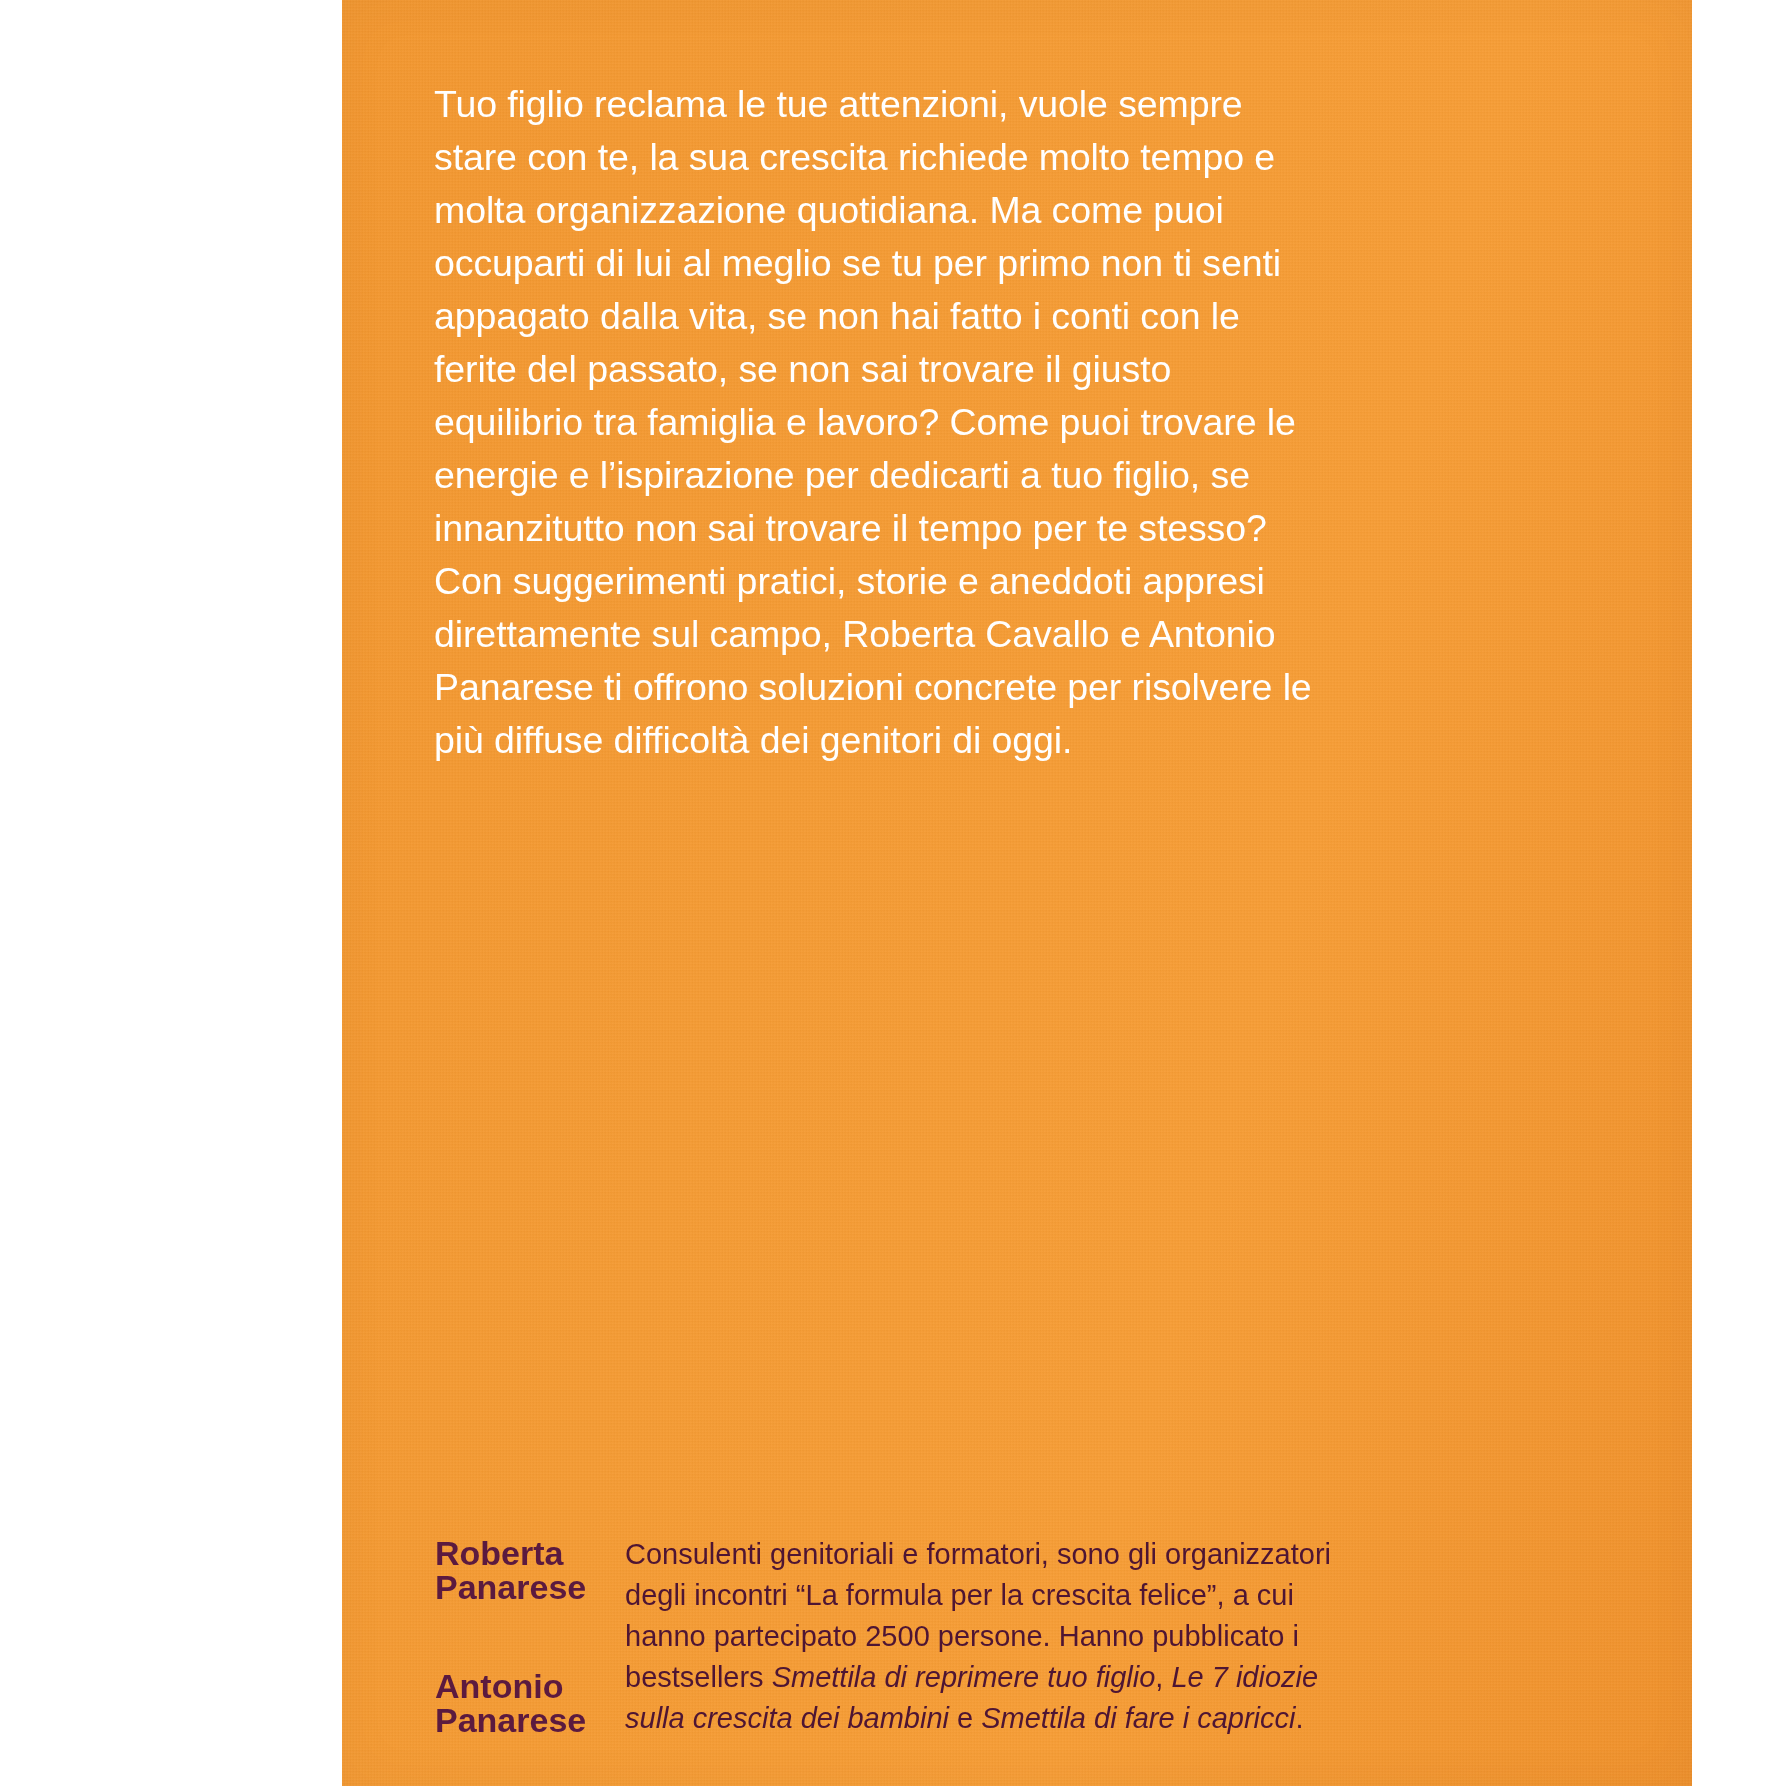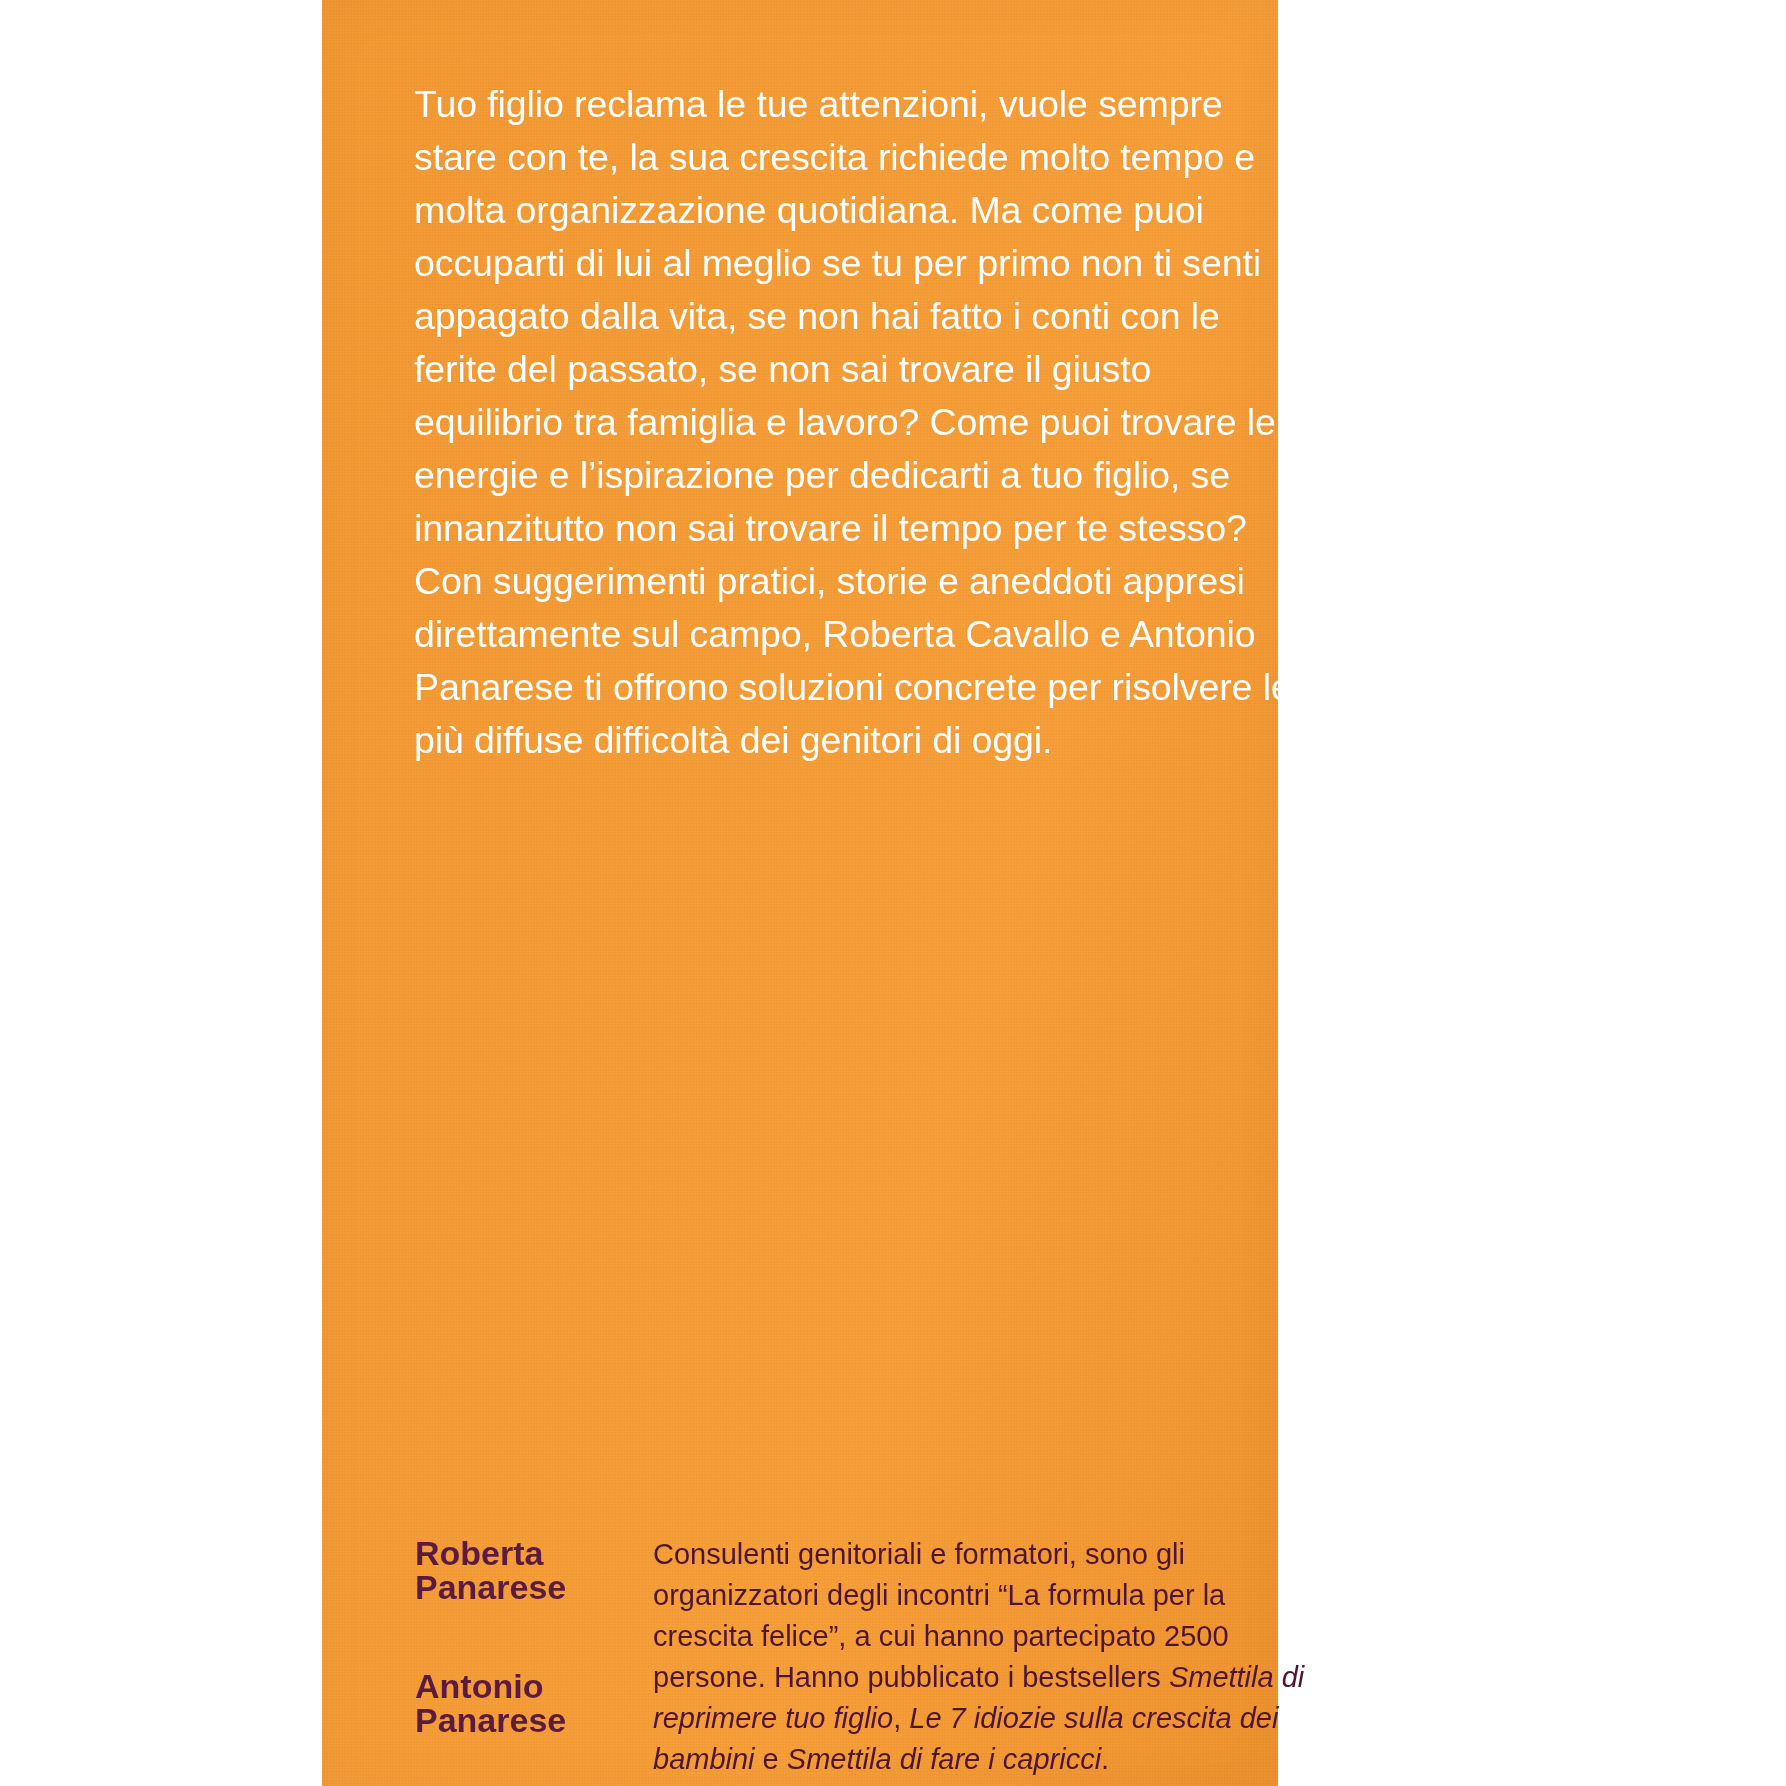--- a/index.html
+++ b/index.html
@@ -15,23 +15,23 @@
   }
   #page {
     position: relative;
     width: 1786px;
     height: 1786px;
     background: #ffffff;
   }
   
   #cover {
     position: absolute;
-    left: 322px;
+    left: 342px;
     top: 0px;
-    width: 956px;
+    width: 1350px;
     height: 1786px;
     background: linear-gradient(105deg, #f3972f 0%, #f59b33 35%, #f79d35 65%, #f0912b 100%);
     box-shadow: inset 0 0 60px rgba(0,0,0,0.03);
   }
   
   #cover::after {
     content: "";
     position: absolute;
     inset: 0;
     background-image:
@@ -72,21 +72,20 @@
     font-size: 34px;
     line-height: 34px;
     padding-top: 2px;
   }
   .author-names .name-second { margin-top: 65px; }
   .author-bio {
     flex: 1 1 auto;
     color: #4e1533;
     font-size: 29px;
     line-height: 41px;
-    margin-left: 48px;
   }
   .author-bio em { font-style: italic; }
 </style>
 </head>
 <body>
 
 <div id="page">
   <div id="cover">
 
     <div class="blurb">

